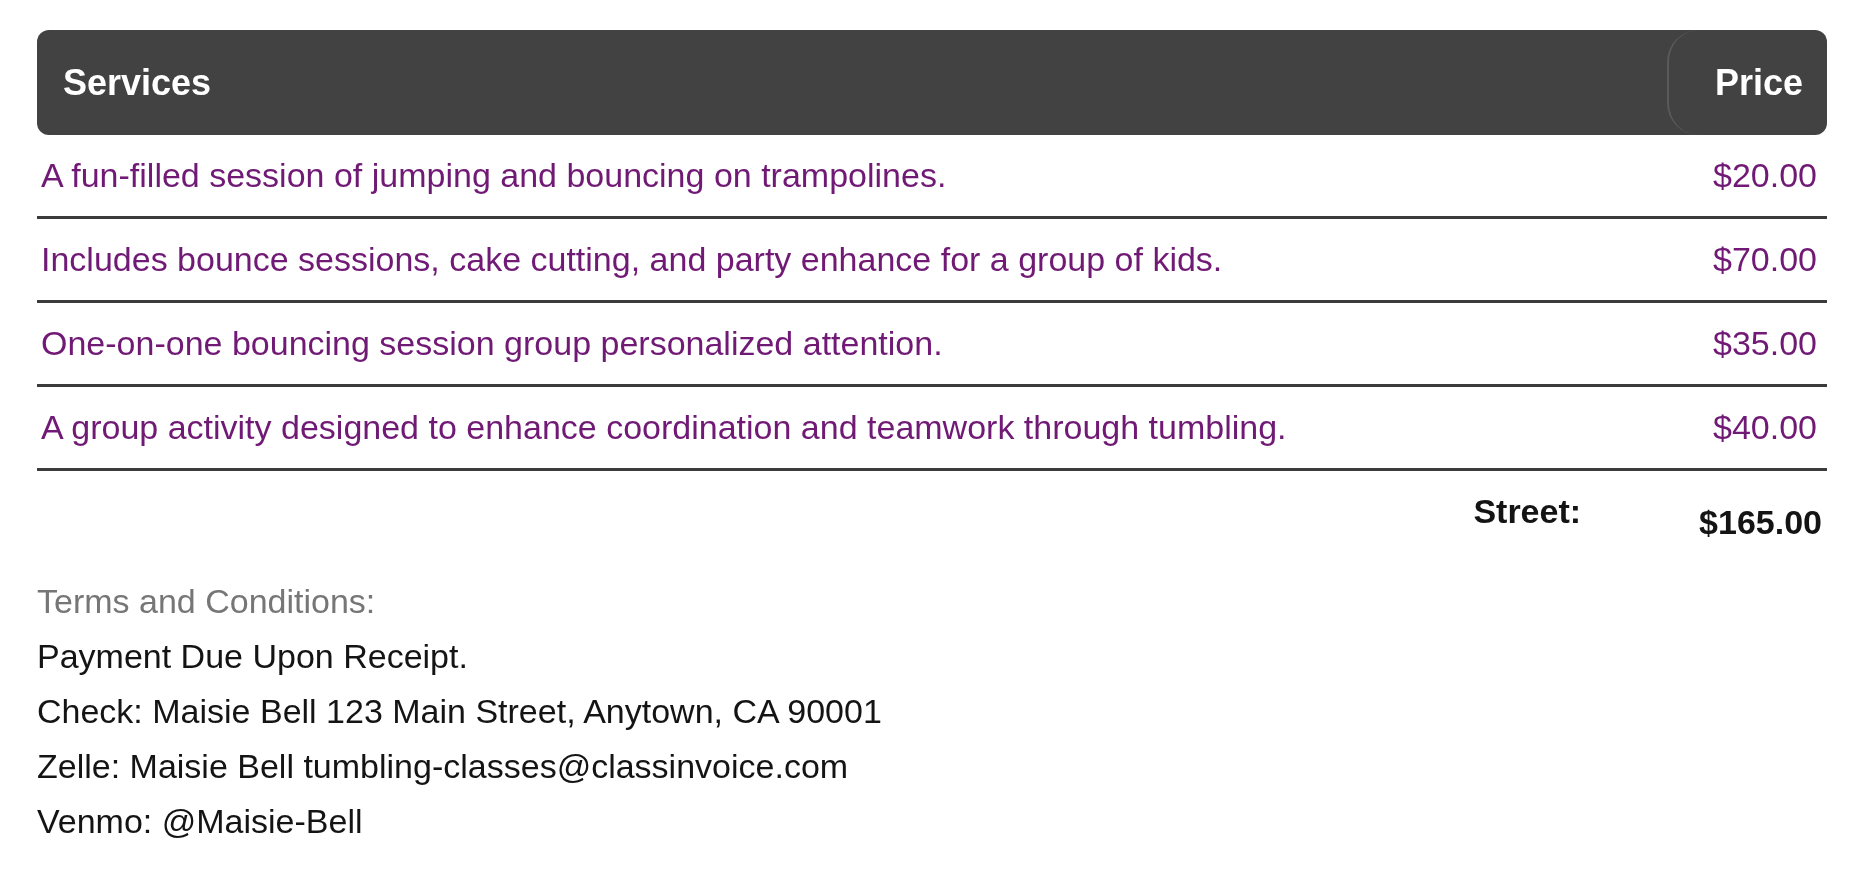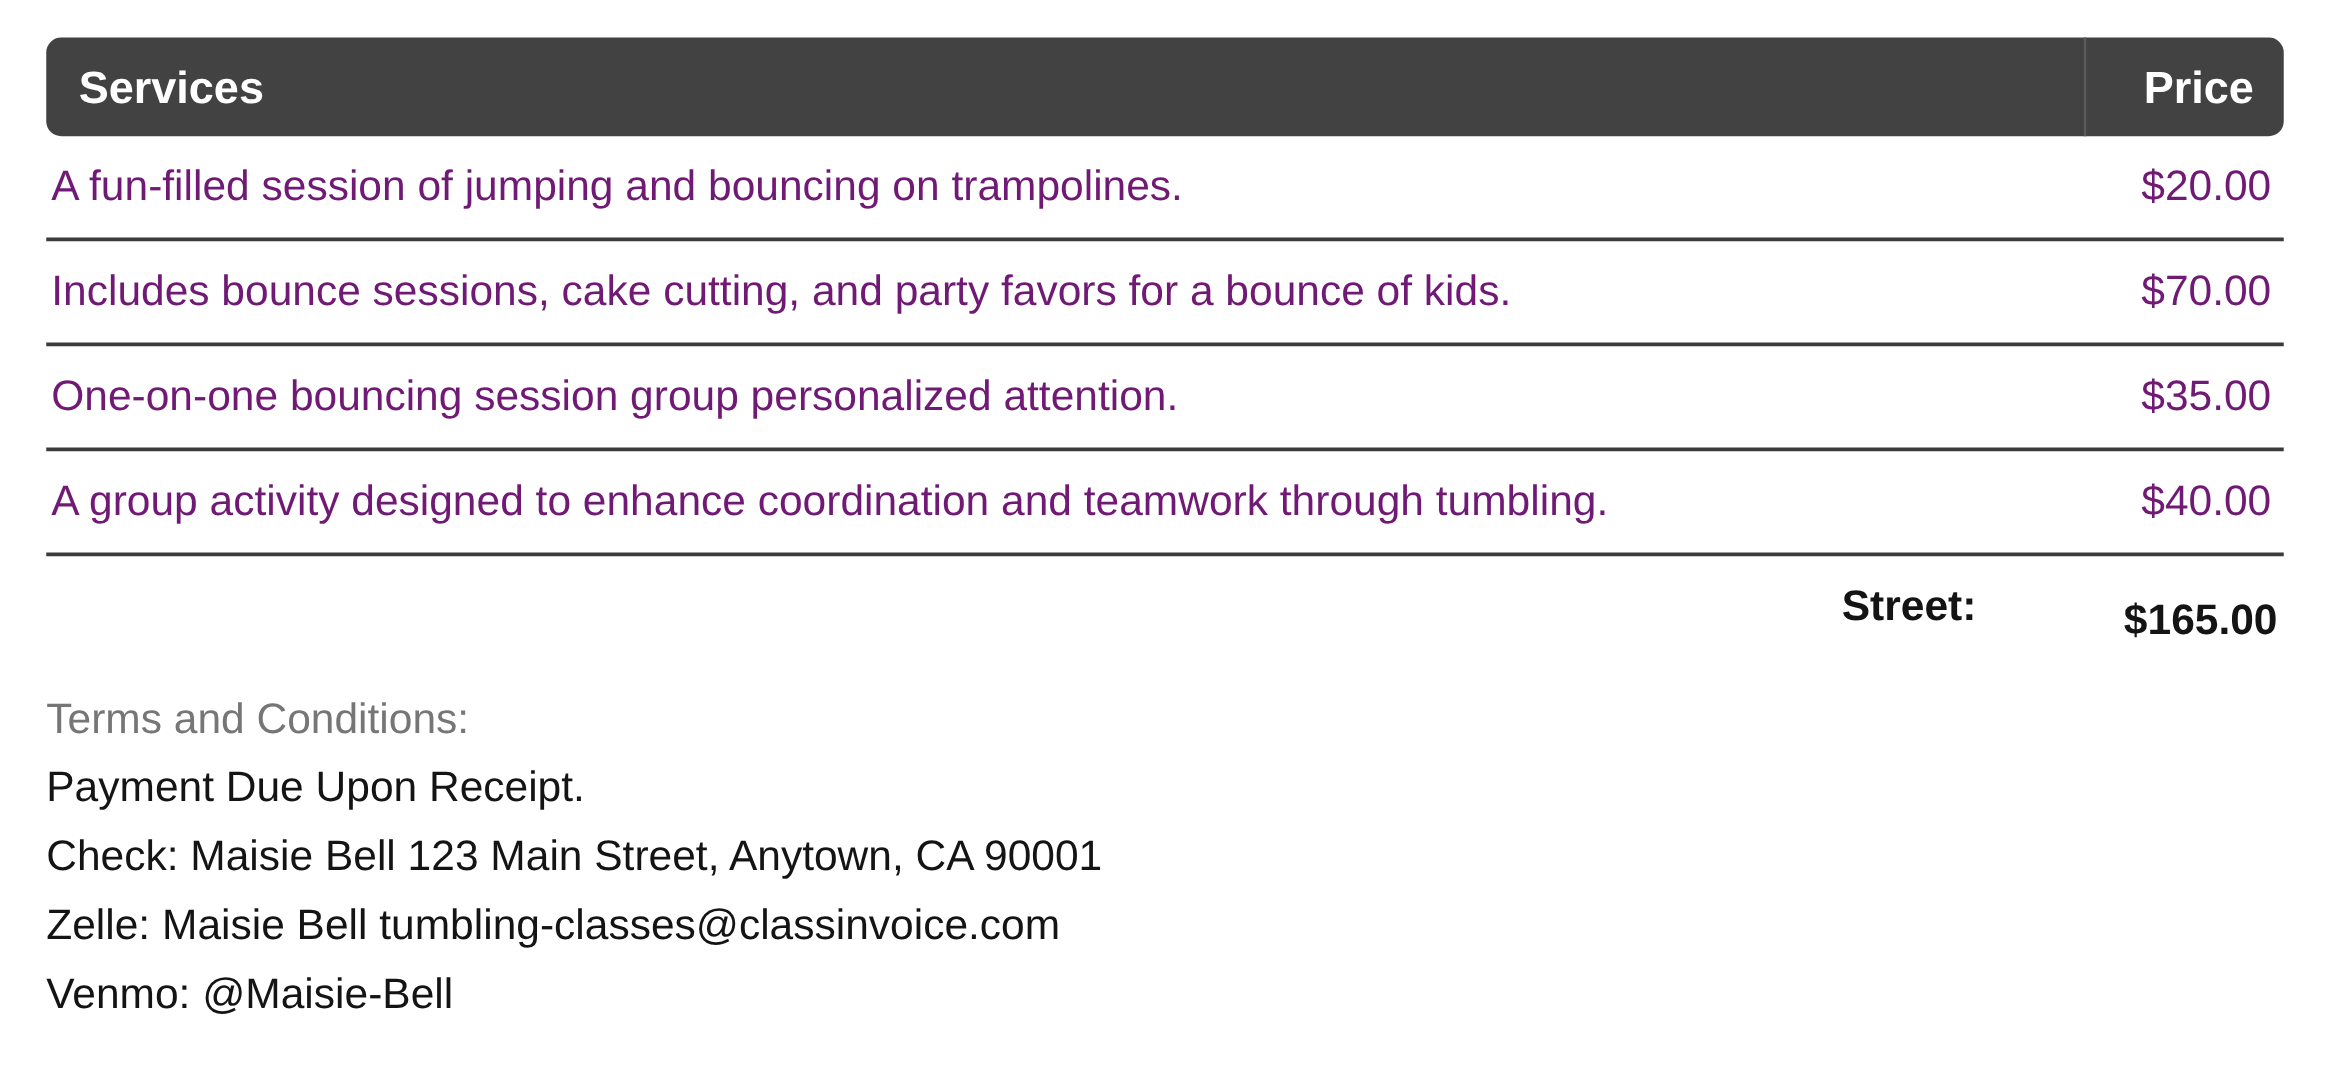--- a/index.html
+++ b/index.html
@@ -16,21 +16,21 @@
     overflow: hidden;
   }
   .invoice {
     position: absolute;
     left: 37px;
     top: 30px;
     width: 1790px;
   }
   
   .tbl-header {
-    height: 79px;
+    height: 105px;
     background: #424242;
     border-radius: 12px;
     display: flex;
     align-items: stretch;
     color: #ffffff;
     font-size: 36px;
     font-weight: bold;
   }
   .tbl-header .h-services {
     flex: 1;
@@ -39,20 +39,21 @@
     padding-left: 26px;
   }
   .tbl-header .h-price {
     width: 160px;
     box-sizing: border-box;
     border-left: 2px solid #5a5a5a;
     display: flex;
     align-items: center;
     justify-content: flex-end;
     padding-right: 24px;
+    border-radius: 32px;
   }
   
   .tbl-body .row {
     height: 84px;
     box-sizing: border-box;
     border-bottom: 3px solid #3b3b3b;
     display: flex;
     align-items: center;
     font-size: 34px;
     color: #701a75;
@@ -107,21 +108,21 @@
       <div class="h-price">Price</div>
     </div>
 
     <div class="tbl-body">
       <div class="row">
         <div class="c-service">A fun-filled session of jumping and bouncing on trampolines.</div>
         <div class="c-price">$20.00</div>
       </div>
 
       <div class="row">
-        <div class="c-service">Includes bounce sessions, cake cutting, and party favors for a bounce of kids.</div>
+        <div class="c-service">Includes bounce sessions, cake cutting, and party enhance for a group of kids.</div>
         <div class="c-price">$70.00</div>
       </div>
 
       <div class="row">
         <div class="c-service">One-on-one bouncing session group personalized attention.</div>
         <div class="c-price">$35.00</div>
       </div>
 
       <div class="row">
         <div class="c-service">A group activity designed to enhance coordination and teamwork through tumbling.</div>

